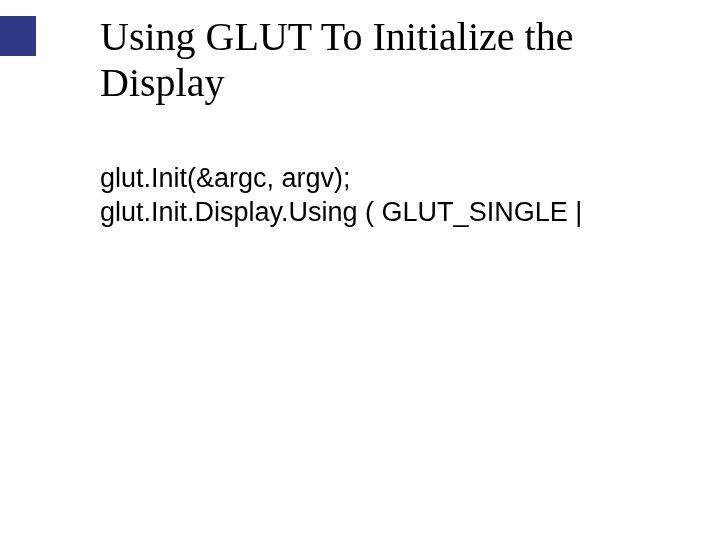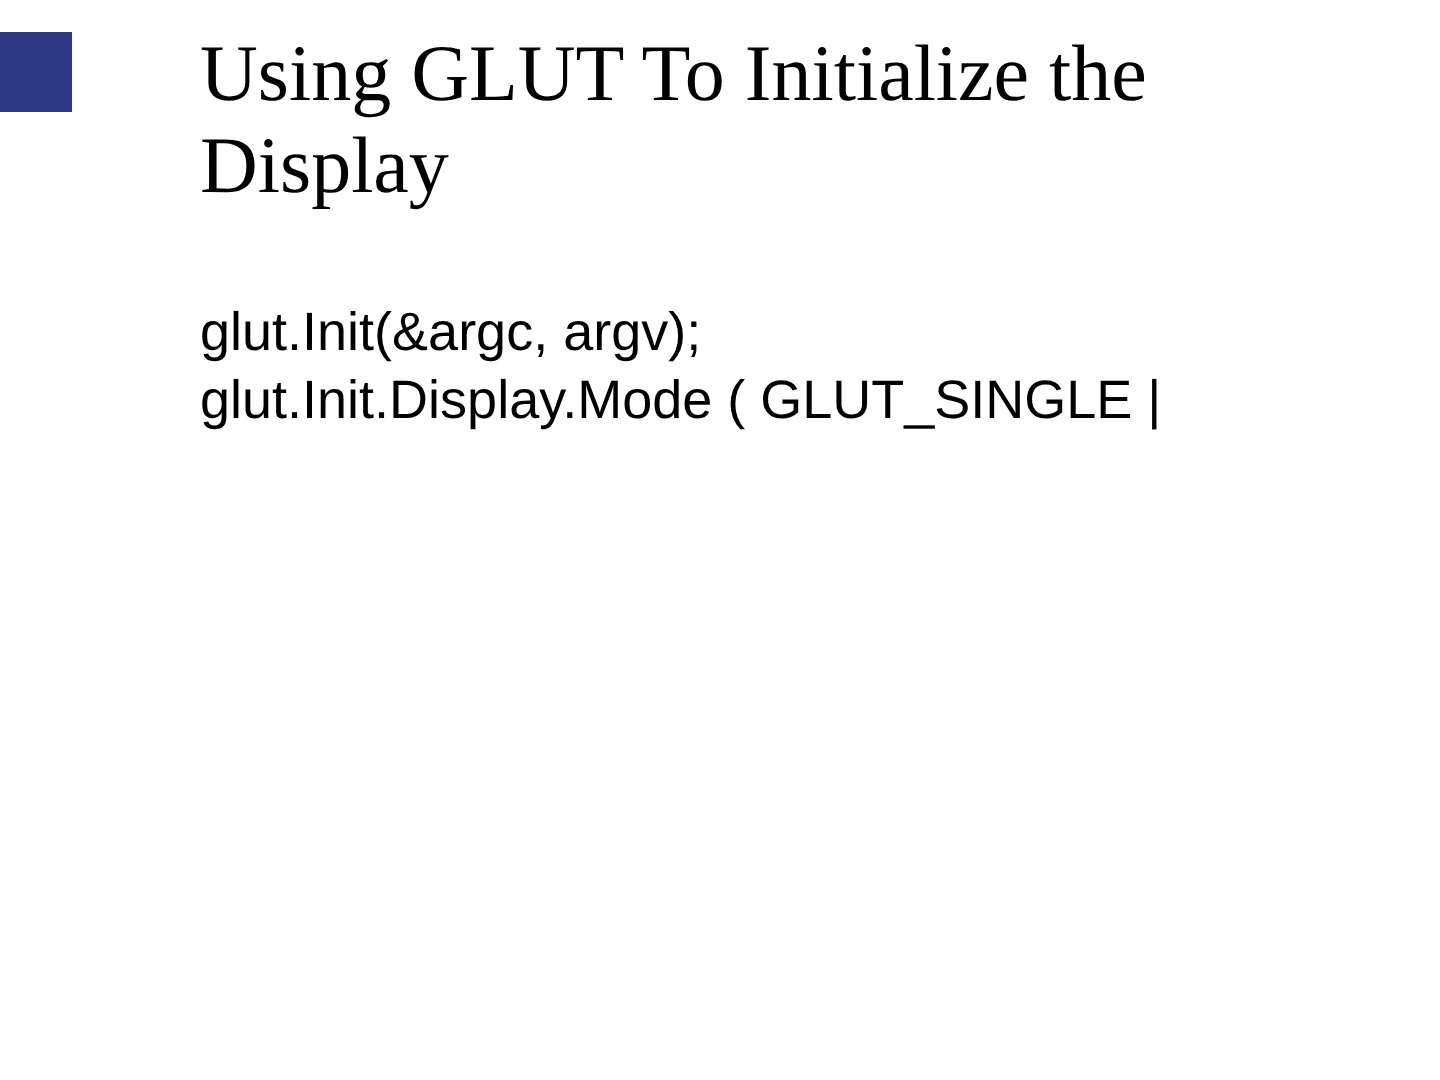--- a/index.html
+++ b/index.html
@@ -31,21 +31,21 @@
     top: 14px;
     width: 560px;
     color: #000;
     font-size: 40px;
     line-height: 1.15;
     font-weight: 400;
   }
   .body {
     position: absolute;
     left: 100px;
-    top: 150px;
+    top: 162px;
     width: 560px;
     color: #000;
     font-family: Arial, Helvetica, sans-serif;
     font-size: 27px;
     line-height: 1.25;
   }
   .body .line1 {
     display: block;
   }
   .body .line2 {
@@ -60,15 +60,15 @@
 </head>
 <body>
 
 <div class="slide">
   <div class="accent-bar"></div>
 
   <div class="title">Using GLUT To Initialize the Display</div>
 
   <div class="body">
     <span class="line1">glut.Init(&amp;argc, argv);</span>
-    <span class="line2">glut.Init.Display.Mode ( GLUT_SINGLE |</span>
+    <span class="line2">glut.Init.Display.Using ( GLUT_SINGLE |</span>
   </div>
 </div>
 
 </body></html>

